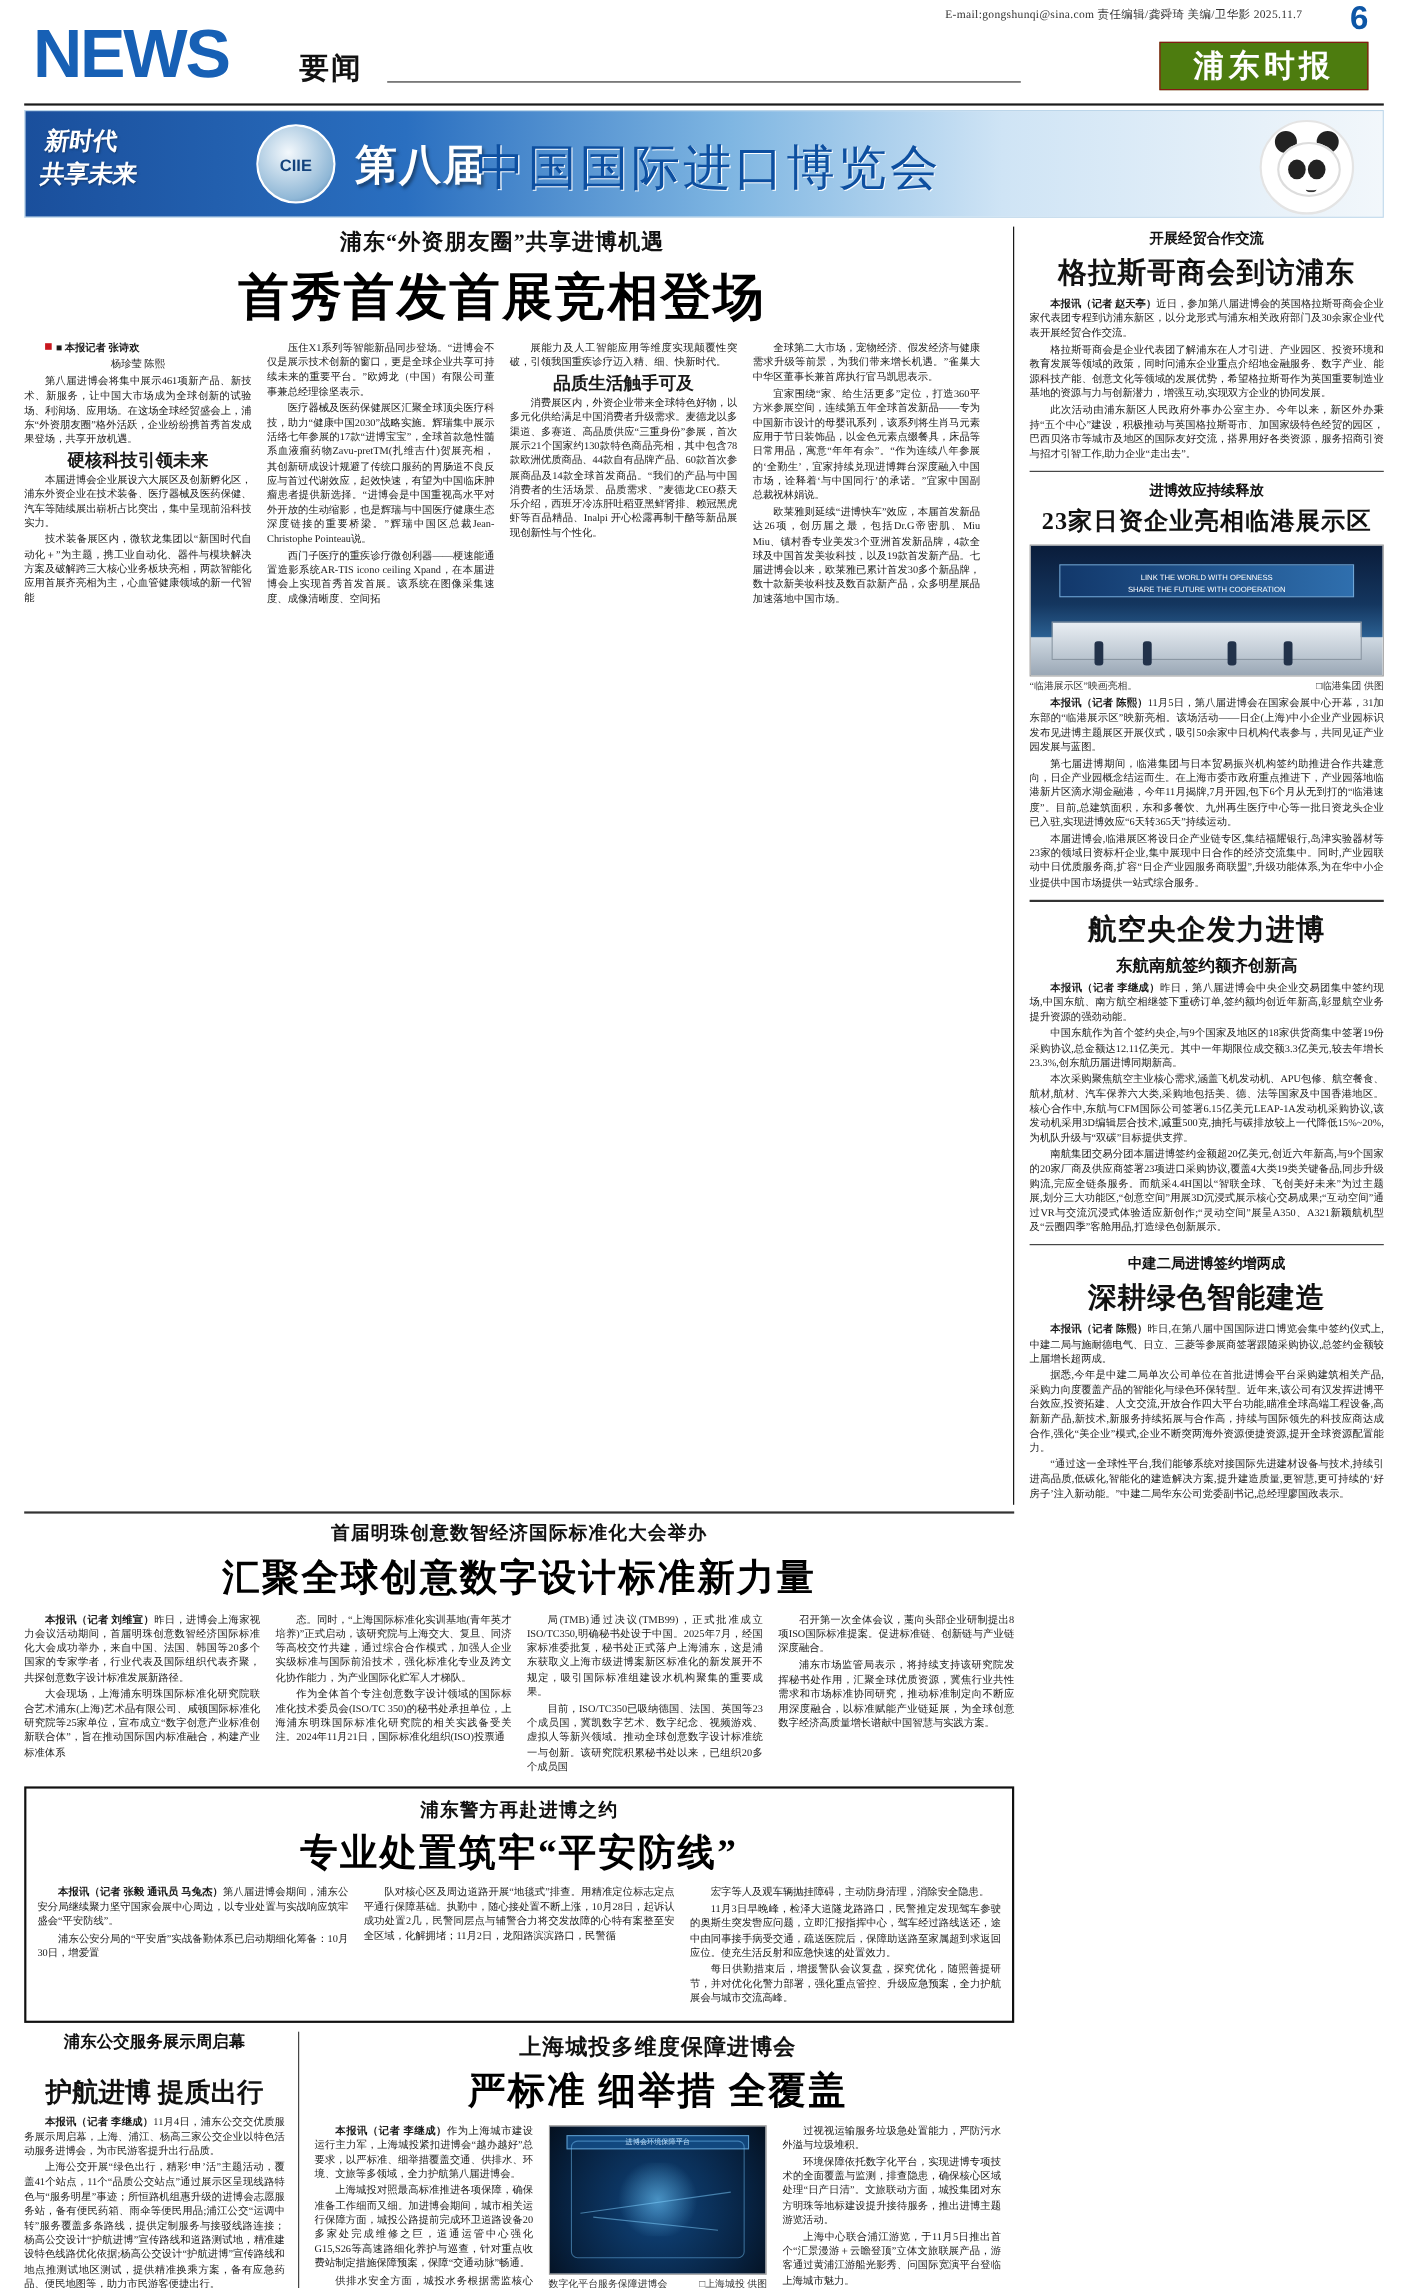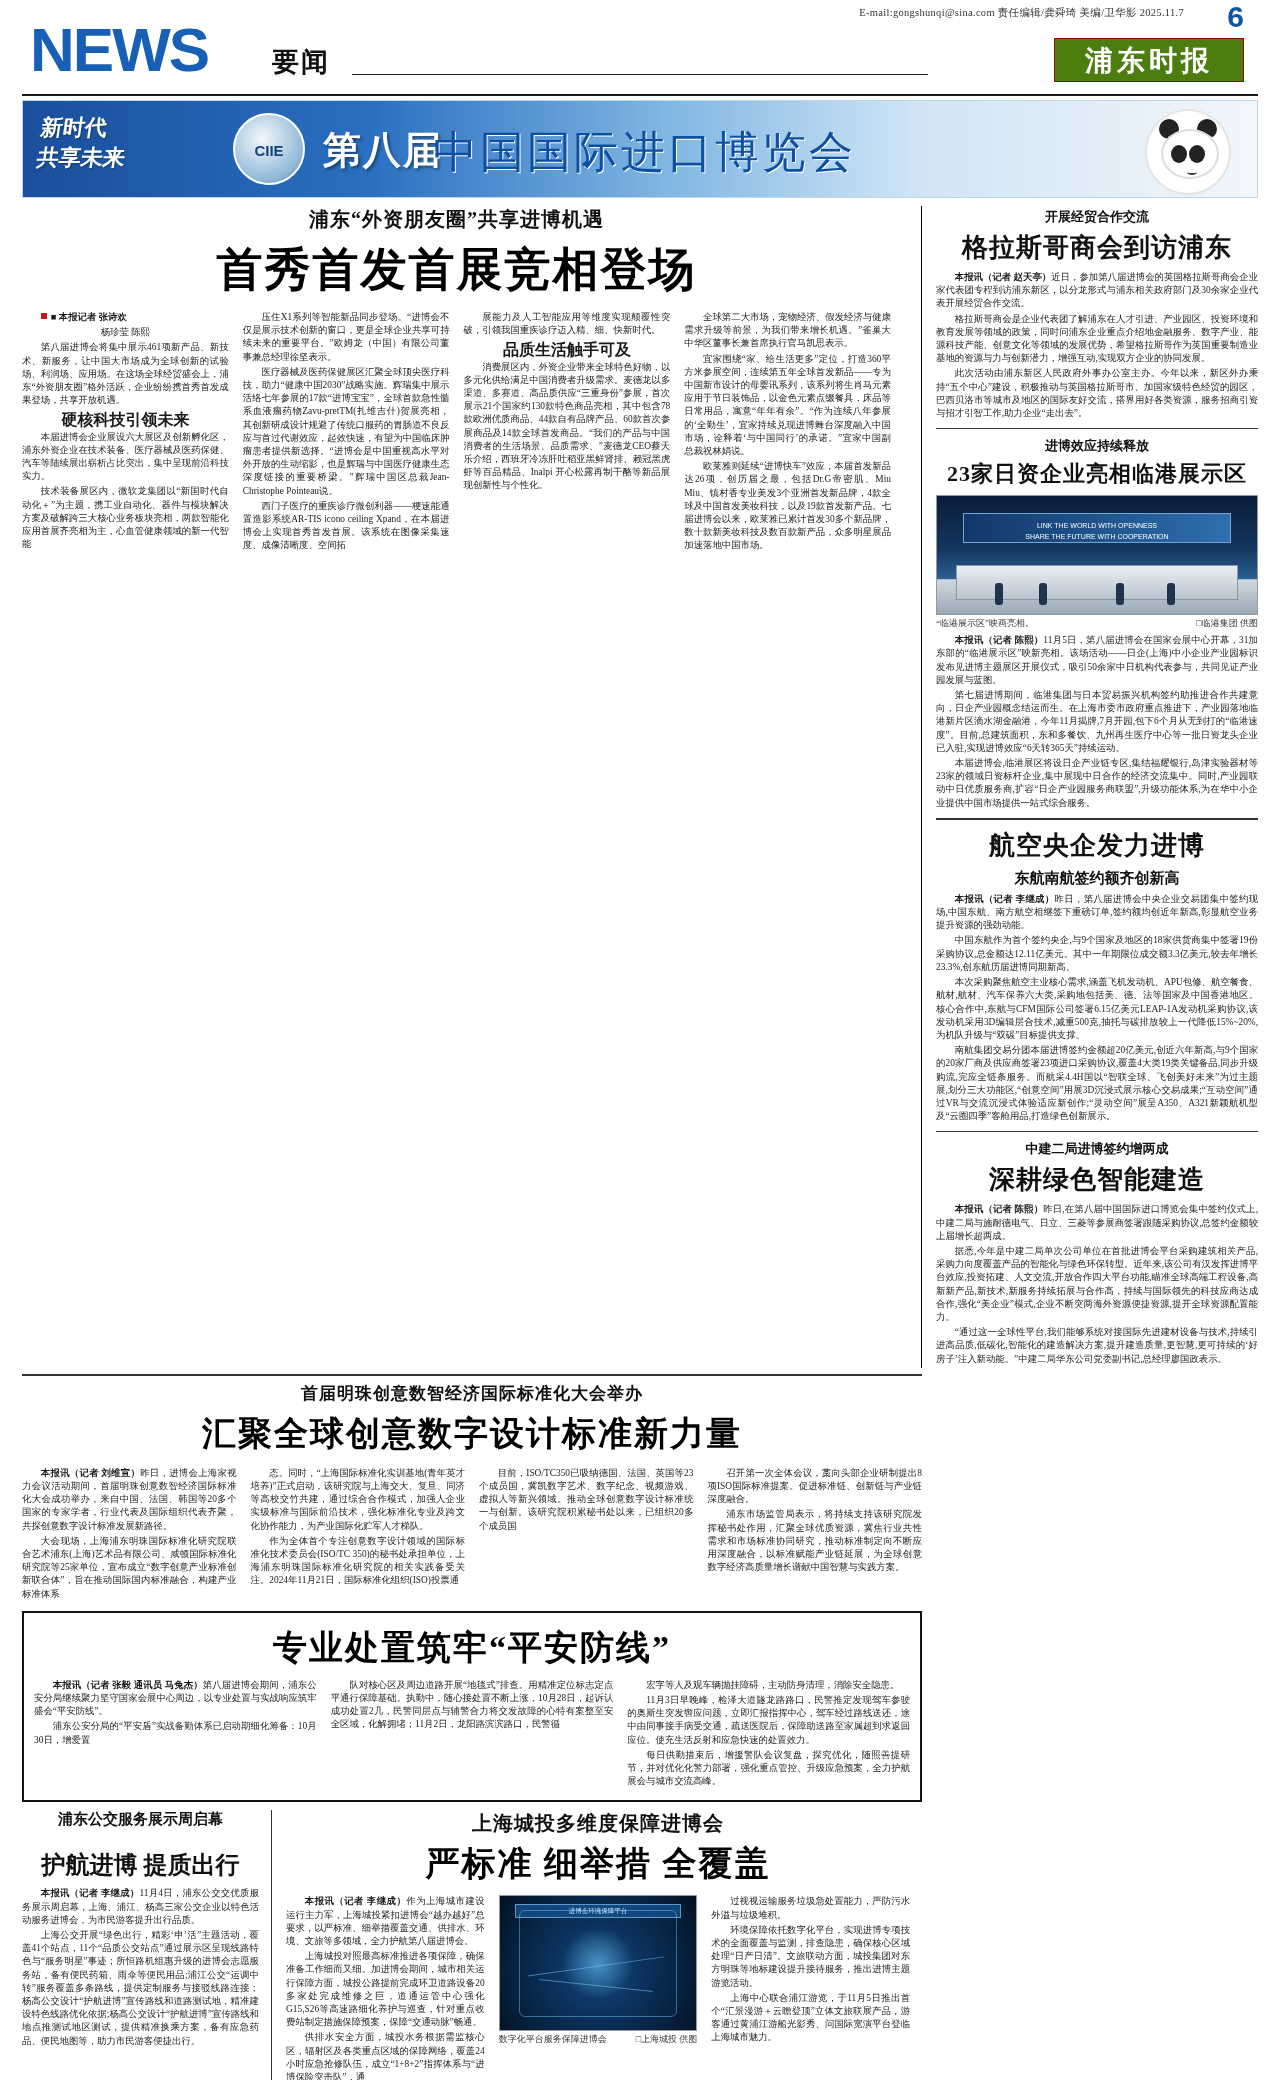--- a/index.html
+++ b/index.html
@@ -239,30 +239,32 @@
     <div class="cols4">
       <div class="colbody">
         <p><b>本报讯（记者 刘维宣）</b><span>昨日，进博会上海家视力会议活动期间，首届明珠创意数智经济国际标准化大会成功举办，来自中国、法国、韩国等20多个国家的专家学者，行业代表及国际组织代表齐聚，共探创意数字设计标准发展新路径。</span></p>
         <p>大会现场，上海浦东明珠国际标准化研究院联合艺术浦东(上海)艺术品有限公司、咸顿国际标准化研究院等25家单位，宣布成立“数字创意产业标准创新联合体”，旨在推动国际国内标准融合，构建产业标准体系</p>
       </div>
       <div class="colbody">
         <p>态。同时，“上海国际标准化实训基地(青年英才培养)”正式启动，该研究院与上海交大、复旦、同济等高校交竹共建，通过综合合作模式，加强人企业实级标准与国际前沿技术，强化标准化专业及跨文化协作能力，为产业国际化贮军人才梯队。</p>
         <p>作为全体首个专注创意数字设计领域的国际标准化技术委员会(ISO/TC 350)的秘书处承担单位，上海浦东明珠国际标准化研究院的相关实践备受关注。2024年11月21日，国际标准化组织(ISO)投票通</p>
       </div>
       <div class="colbody">
+        <p>局(TMB)通过决议(TMB99)，正式批准成立ISO/TC350,明确秘书处设于中国。2025年7月，经国家标准委批复，秘书处正式落户上海浦东，这是浦东获取义上海市级进博案新区标准化的新发展开不规定，吸引国际标准组建设水机构聚集的重要成果。</p>
         <p>目前，ISO/TC350已吸纳德国、法国、英国等23个成员国，冀凯数字艺术、数字纪念、视频游戏、虚拟人等新兴领域。推动全球创意数字设计标准统一与创新。该研究院积累秘书处以来，已组织20多个成员国</p>
       </div>
       <div class="colbody">
         <p>召开第一次全体会议，藁向头部企业研制提出8项ISO国际标准提案。促进标准链、创新链与产业链深度融合。</p>
         <p>浦东市场监管局表示，将持续支持该研究院发挥秘书处作用，汇聚全球优质资源，冀焦行业共性需求和市场标准协同研究，推动标准制定向不断应用深度融合，以标准赋能产业链延展，为全球创意数字经济高质量增长谱献中国智慧与实践方案。</p>
       </div>
     </div>
   </div>
 
   <div class="boxed" style="width:900px">
+    <div class="kicker" style="font-size:17px">浦东警方再赴进博之约</div>
     <div class="headline sm" style="margin:4px 0 8px">专业处置筑牢“平安防线”</div>
     <div class="cols3">
       <div class="colbody">
         <p><b>本报讯（记者 张毅 通讯员 马兔杰）</b><span>第八届进博会期间，浦东公安分局继续聚力坚守国家会展中心周边，以专业处置与实战响应筑牢盛会“平安防线”。</span></p>
         <p>浦东公安分局的“平安盾”实战备勤体系已启动期细化筹备：10月30日，增爱置</p>
       </div>
       <div class="colbody">
         <p>队对核心区及周边道路开展“地毯式”排查。用精准定位标志定点平通行保障基础。执勤中，随心接处置不断上涨，10月28日，起诉认成功处置2几，民警同层点与辅警合力将交发故障的心特有案整至安全区域，化解拥堵；11月2日，龙阳路滨滨路口，民警循</p>
       </div>
       <div class="colbody">

